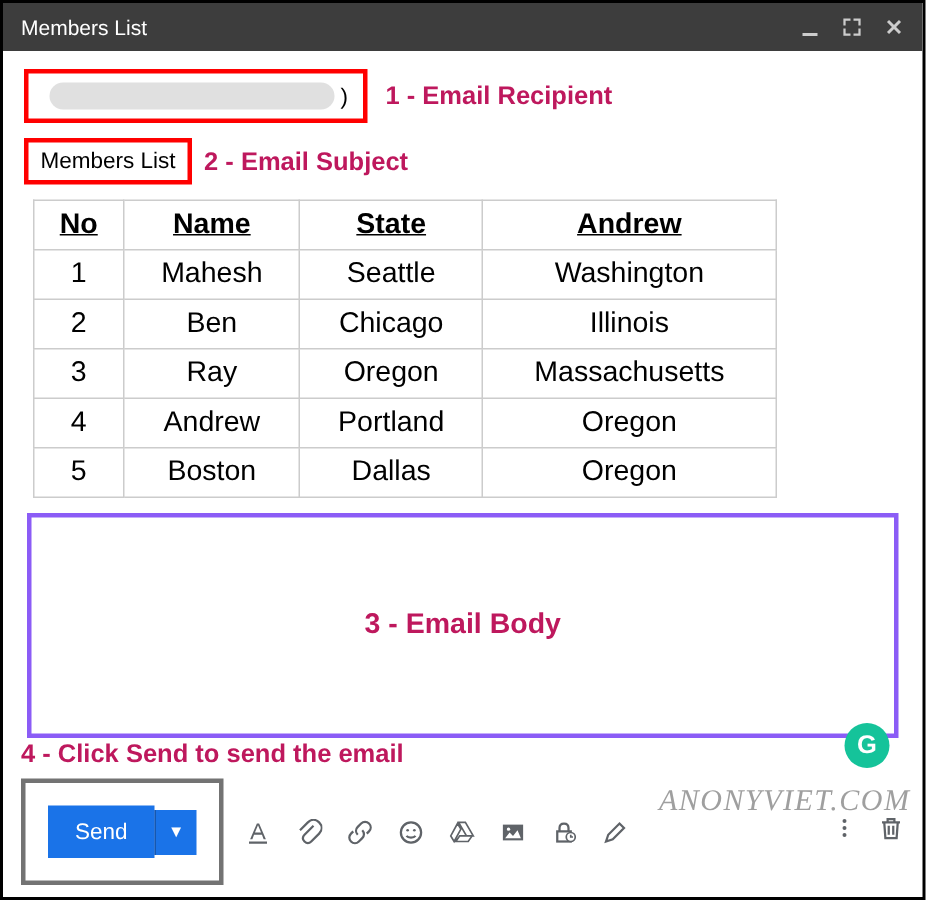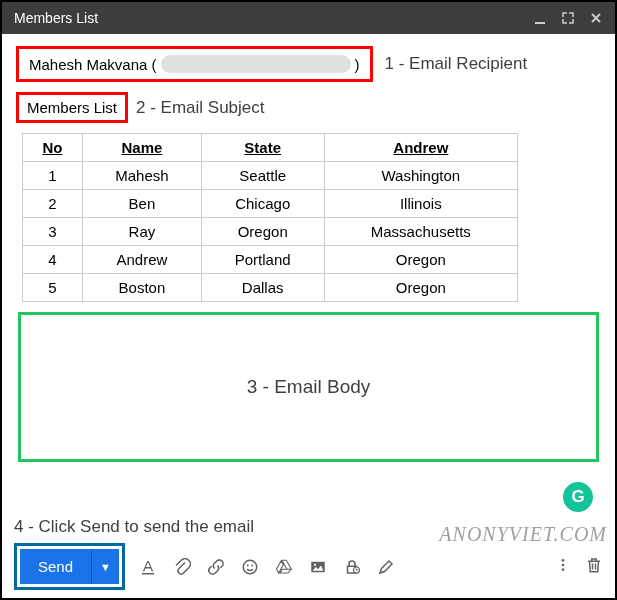--- a/index.html
+++ b/index.html
@@ -47,52 +47,52 @@
     }
     .email-chip {
       display: inline-block;
       background: #e0e0e0;
       border-radius: 12px;
       width: 190px;
       height: 18px;
       margin: 0 4px;
     }
     .annotation {
-      color: #404040;
-      font-weight: normal;
+      color: #be185d;
+      font-weight: bold;
       font-size: 17px;
       display: inline-block;
     }
     .row1 { display: flex; align-items: center; gap: 12px; margin-bottom: 10px;}
     .row2 { display: flex; align-items: center; gap: 8px; margin-bottom: 10px;}
     .subject-box {
       border: 3px solid #ff0000;
       padding: 4px 8px;
       font-size: 15px;
     }
     .table-wrap {
       padding: 0 6px;
     }
     table.members {
       border-collapse: collapse;
       width: 496px;
-      font-size: 15px;
+      font-size: 19px;
     }
     table.members th, table.members td {
       border: 1px solid #ccc;
       padding: 5px 10px;
       text-align: center;
     }
     table.members th {
       text-decoration: underline;
       font-weight: bold;
     }
     table.members td.no-col, table.members th.no-col { text-align: center; width: 60px;}
     .email-body-box {
-      border: 3px solid #22c55e;
+      border: 3px solid #8b5cf6;
       margin: 10px 2px 0 2px;
       height: 150px;
       display: flex;
       align-items: center;
       justify-content: center;
     }
     .email-body-box .annotation { font-size: 19px; }
     .send-area {
       position: absolute;
       bottom: 8px;
@@ -102,23 +102,24 @@
     }
     .send-label {
       margin-bottom: 6px;
     }
     .toolbar-row {
       display: flex;
       align-items: center;
       gap: 14px;
     }
     .send-btn-wrap {
-      border: 3px solid #0369a1;
-      padding: 3px;
+      border: 3px solid #737373;
+      padding: 15px;
       display: inline-flex;
+      align-items: center;
     }
     .send-btn {
       background: #1a73e8;
       color: #fff;
       border: none;
       padding: 9px 18px;
       font-size: 15px;
       font-weight: 500;
       cursor: pointer;
       display: flex;
@@ -203,21 +204,20 @@
           <line x1="11" y1="3" x2="3" y2="11" stroke="#ccc" stroke-width="2"></line>
         </svg>
     </span>
   </div>
 </div>
 
 <div class="content">
 
   <div class="row1">
     <div class="recipient-row">
-      <span>Mahesh Makvana (</span>
       <span class="email-chip"></span>
       <span>)</span>
     </div>
     <span class="annotation">1 - Email Recipient</span>
   </div>
 
   <div class="row2">
     <div class="subject-box">
       <span>Members List</span>
     </div>

